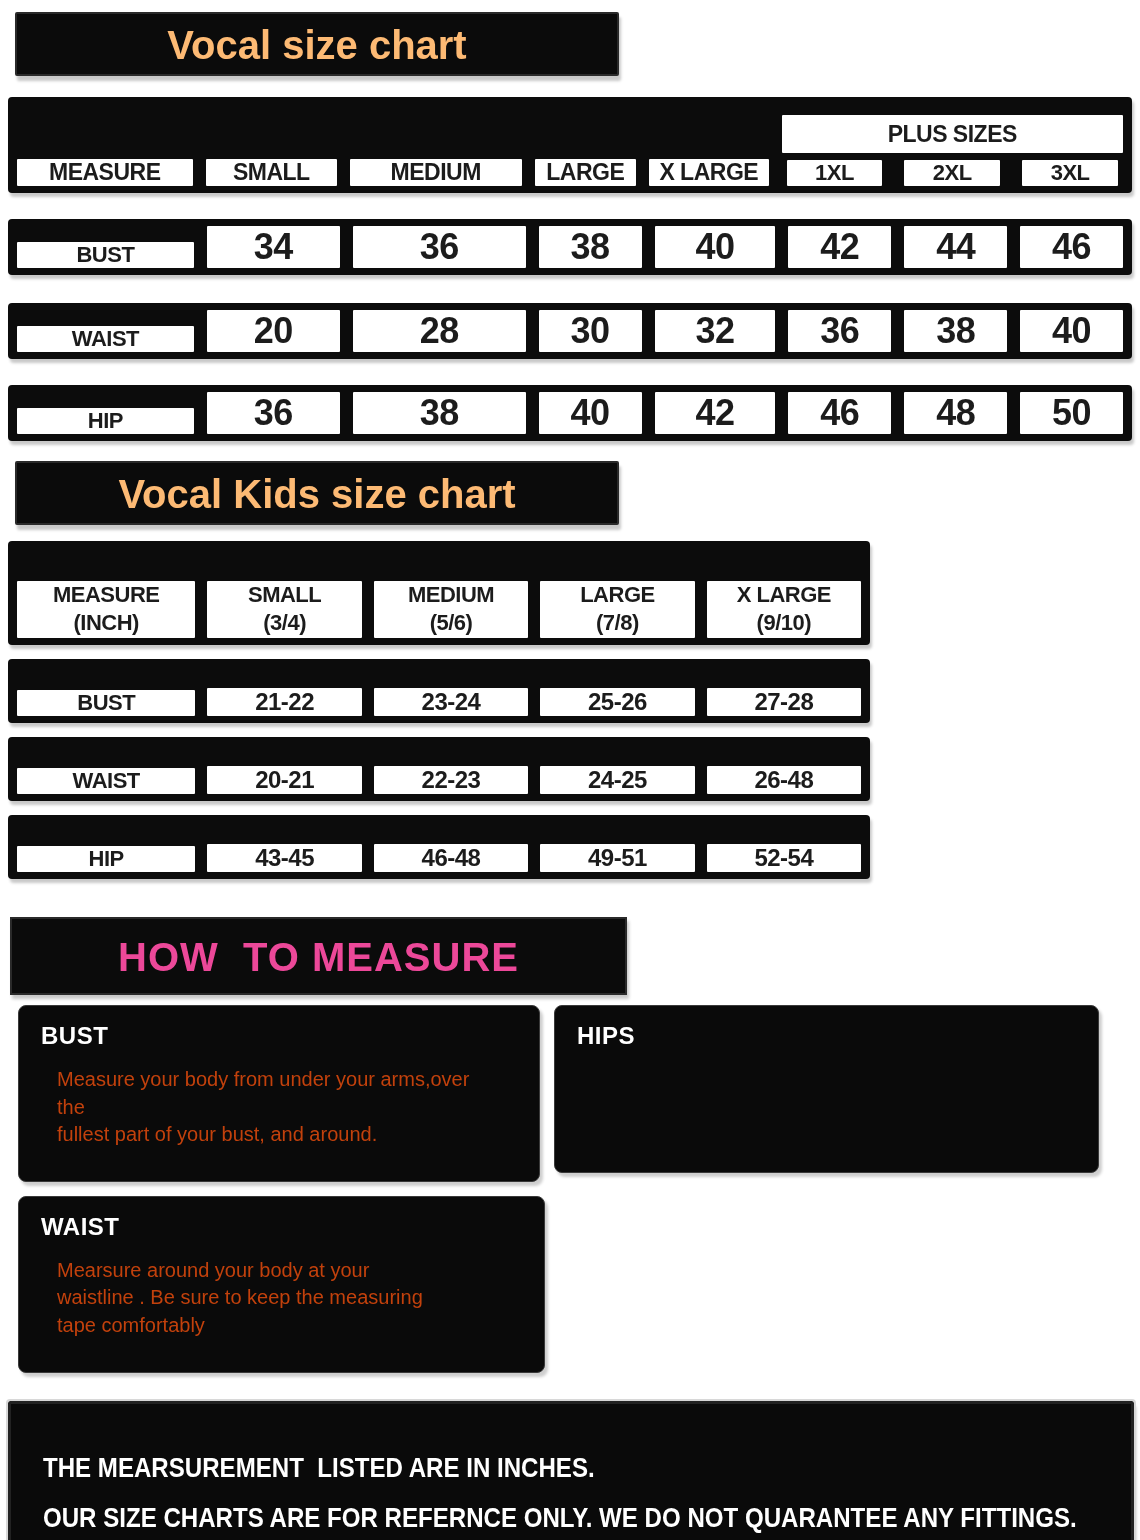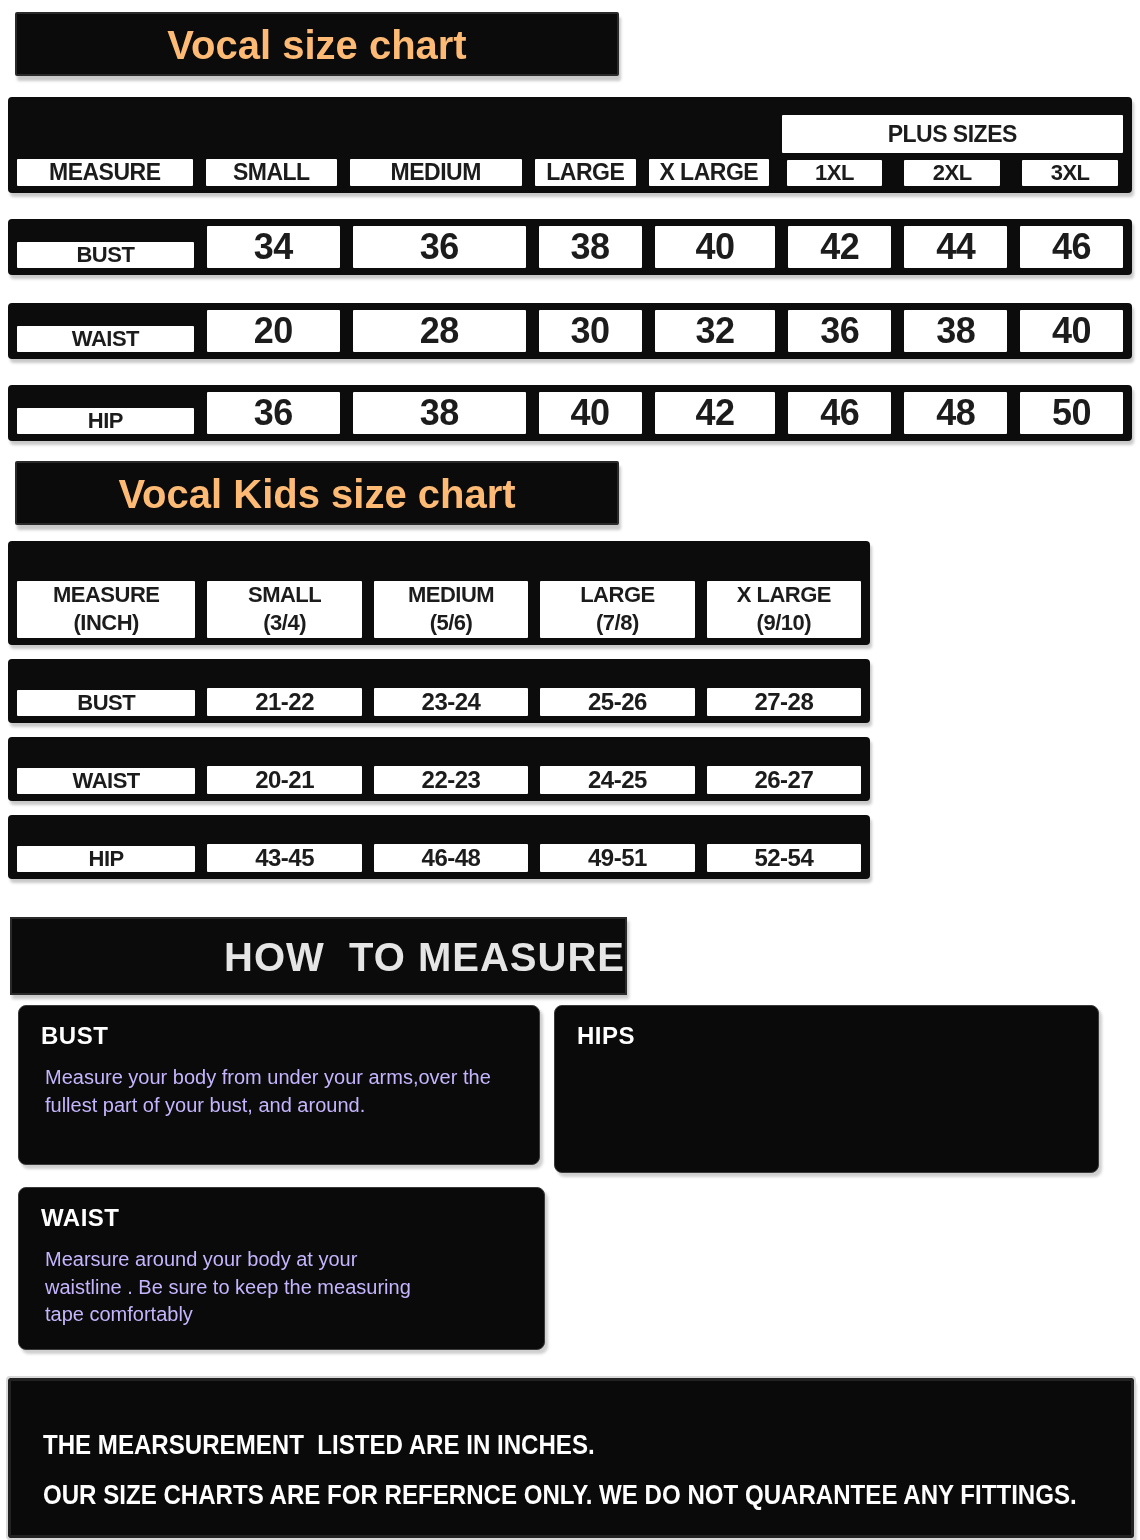--- a/index.html
+++ b/index.html
@@ -75,44 +75,44 @@
   .kids-header { height: 104px; margin-top: 16px; }
   .kids-header .cell { font-size: 22px; line-height: 1.3; }
   .kw-measure { flex: 1 1 176px; }
   .kw { flex: 1 1 152px; }
   .kids-row { height: 64px; margin-top: 14px; }
   .kids-row .cell { font-size: 24px; }
   .kids-row .cell.label { font-size: 22px; }
   
   .htm-banner {
     background: #0b0b0b;
-    color: #e5e5e5;
+    color: #ec4899;
     width: 617px;
     height: 78px;
     margin: 38px 0 0 10px;
-    text-align: right;
+    text-align: center;
     line-height: 76px;
     font-size: 40px;
     font-weight: bold;
     letter-spacing: 1px;
     border: 2px solid #2a2a2a;
     box-shadow: 2px 4px 3px #c9c9c9;
     white-space: pre;
   }
   .desc-row { display: flex; align-items: flex-start; gap: 14px; margin: 10px 0 0 18px; }
   .desc-box {
     background: #0a0a0a;
     color: #fff;
     border: 1px solid #3a3a3a;
     border-radius: 8px;
     padding: 16px 22px;
     box-shadow: 3px 4px 3px #cfcfcf;
   }
   .desc-box h3 { margin: 0 0 14px 0; font-size: 24px; font-weight: bold; letter-spacing: 0.5px; }
-  .desc-box p { margin: 4px; font-size: 20px; line-height: 1.38; color: #c4b5fd; white-space: pre-line; }
+  .desc-box p { margin: 16px; font-size: 20px; line-height: 1.38; color: #c2410c; white-space: pre-line; }
   .box-bust  { width: 522px; min-height: 160px; }
   .box-hips  { width: 545px; min-height: 168px; }
   .box-waist { width: 527px; min-height: 146px; margin: 14px 0 0 18px; }
   
   .footer {
     background: #0a0a0a;
     width: 1126px;
     height: 160px;
     margin: 28px 0 0 8px;
     border: 3px solid #222;
@@ -216,21 +216,21 @@
   <div class="cell kw">23-24</div>
   <div class="cell kw">25-26</div>
   <div class="cell kw">27-28</div>
 </div>
 
 <div class="tbl kids kids-row">
   <div class="cell kw-measure label">WAIST</div>
   <div class="cell kw">20-21</div>
   <div class="cell kw">22-23</div>
   <div class="cell kw">24-25</div>
-  <div class="cell kw">26-27</div>
+  <div class="cell kw">26-48</div>
 </div>
 
 <div class="tbl kids kids-row">
   <div class="cell kw-measure label">HIP</div>
   <div class="cell kw">43-45</div>
   <div class="cell kw">46-48</div>
   <div class="cell kw">49-51</div>
   <div class="cell kw">52-54</div>
 </div>
 

